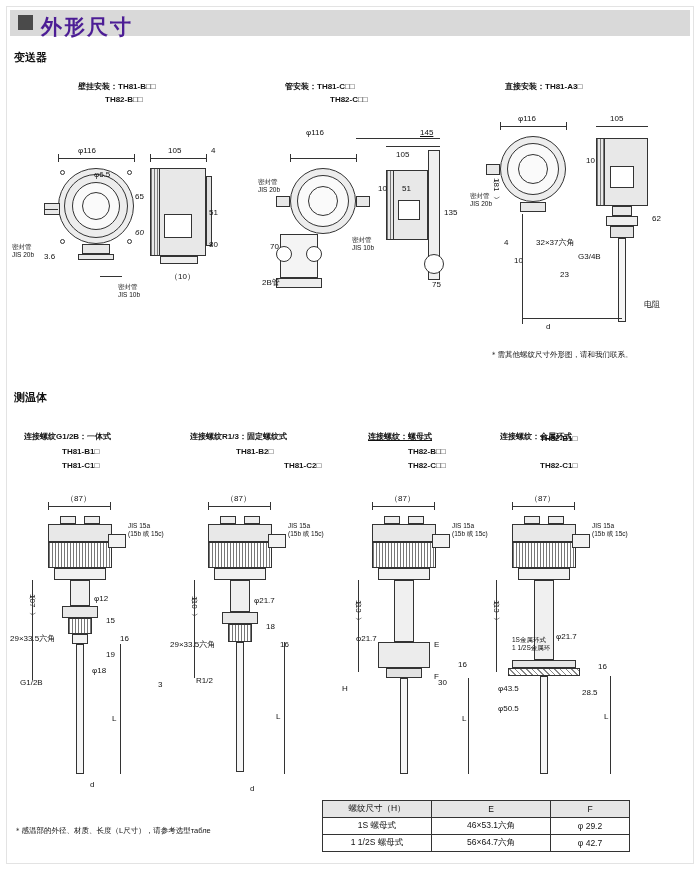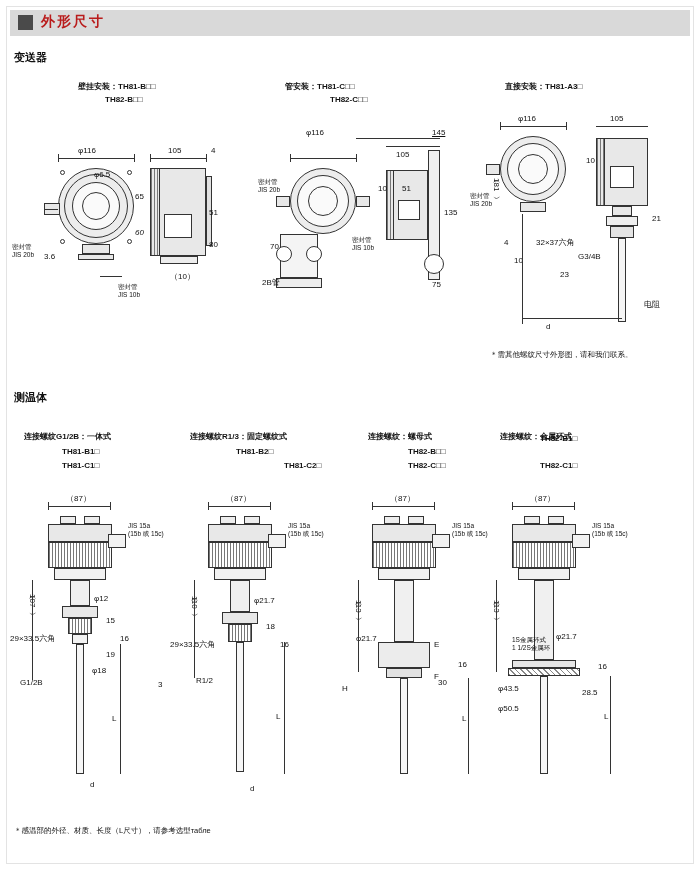--- a/index.html
+++ b/index.html
@@ -2,21 +2,21 @@
 <html><head>
 <meta charset="utf-8">
 <style>
   html,body{margin:0;padding:0;background:#ffffff;}
   body{width:700px;height:870px;position:relative;font-family:"Liberation Sans",sans-serif;color:#1a1a1a;overflow:hidden;}
   .page{position:absolute;left:0;top:0;width:700px;height:870px;}
 
   
   .hdr{position:absolute;left:10px;top:10px;width:680px;height:26px;background:#d9d9d9;}
   .hdr .sq{position:absolute;left:8px;top:5px;width:15px;height:15px;background:#4a4a4a;}
-  .hdr .t{position:absolute;left:31px;top:3px;font-size:14px;font-weight:bold;letter-spacing:2px;color:#b91c1c;}
+  .hdr .t{position:absolute;left:31px;top:3px;font-size:21px;font-weight:bold;letter-spacing:2px;color:#4c1d95;}
 
   .sect{position:absolute;font-size:11px;font-weight:bold;color:#111;}
 
   .lbl{position:absolute;font-size:8px;color:#111;white-space:nowrap;line-height:1.35;}
   .lbl.b{font-weight:bold;}
   .tiny{position:absolute;font-size:6.5px;color:#111;white-space:nowrap;line-height:1.3;}
   .vert{writing-mode:vertical-rl;text-orientation:mixed;}
 
   
   .ln{position:absolute;background:#333;}
@@ -124,21 +124,21 @@
     <div class="tiny" style="left:258px;top:178px;">密封管<br>JIS 20b</div>
 
     <div class="boxg" style="left:386px;top:170px;width:42px;height:70px;"></div>
     <div class="box hatch" style="left:386px;top:170px;width:8px;height:70px;"></div>
     <div class="box" style="left:398px;top:200px;width:22px;height:20px;background:#fff;"></div>
     <div class="box" style="left:428px;top:150px;width:12px;height:130px;background:#f0f0f0;"></div>
     <div class="circ" style="left:424px;top:254px;width:20px;height:20px;background:#fff;"></div>
     <div class="ln h" style="left:386px;top:146px;width:54px;"></div>
     <div class="ln h" style="left:356px;top:138px;width:84px;"></div>
     <div class="lbl" style="left:396px;top:150px;">105</div>
-    <div class="lbl" style="left:432px;top:128px;text-decoration:underline;">145</div>
+    <div class="lbl" style="left:420px;top:128px;text-decoration:underline;">145</div>
     <div class="lbl" style="left:378px;top:184px;">10</div>
     <div class="lbl" style="left:402px;top:184px;">51</div>
     <div class="lbl" style="left:444px;top:208px;">135</div>
     <div class="lbl" style="left:432px;top:280px;">75</div>
     <div class="tiny" style="left:352px;top:236px;">密封管<br>JIS 10b</div>
   </div>
 
   <div>
     <div class="circg" style="left:500px;top:136px;width:66px;height:66px;"></div>
     <div class="circ" style="left:507px;top:143px;width:52px;height:52px;background:#fafafa;"></div>
@@ -154,21 +154,21 @@
     <div class="boxg" style="left:596px;top:138px;width:52px;height:68px;"></div>
     <div class="box hatch" style="left:596px;top:138px;width:9px;height:68px;"></div>
     <div class="box" style="left:610px;top:166px;width:24px;height:22px;background:#fff;"></div>
     <div class="box" style="left:612px;top:206px;width:20px;height:10px;background:#e8e8e8;"></div>
     <div class="box" style="left:606px;top:216px;width:32px;height:10px;background:#efefef;"></div>
     <div class="box" style="left:610px;top:226px;width:24px;height:12px;background:#e4e4e4;"></div>
     <div class="box" style="left:618px;top:238px;width:8px;height:84px;background:#f5f5f5;"></div>
     <div class="ln h" style="left:596px;top:126px;width:52px;"></div>
     <div class="lbl" style="left:610px;top:114px;">105</div>
     <div class="lbl" style="left:586px;top:156px;">10</div>
-    <div class="lbl" style="left:652px;top:214px;">21</div>
+    <div class="lbl" style="left:652px;top:214px;">62</div>
     <div class="lbl vert" style="left:490px;top:178px;">（181）</div>
     <div class="lbl" style="left:536px;top:238px;">32×37六角</div>
     <div class="lbl" style="left:578px;top:252px;">G3/4B</div>
     <div class="lbl" style="left:560px;top:270px;">23</div>
     <div class="lbl" style="left:514px;top:256px;">10</div>
     <div class="lbl" style="left:504px;top:238px;">4</div>
     <div class="lbl" style="left:546px;top:322px;">d</div>
     <div class="lbl" style="left:644px;top:300px;">电阻</div>
     <div class="ln v" style="left:522px;top:214px;height:110px;"></div>
     <div class="ln h" style="left:522px;top:318px;width:100px;"></div>
@@ -179,21 +179,21 @@
   <div class="sect" style="left:14px;top:390px;">测温体</div>
 
   <div class="lbl b" style="left:24px;top:432px;">连接螺纹G1/2B：一体式</div>
   <div class="lbl b" style="left:62px;top:447px;">TH81-B1□</div>
   <div class="lbl b" style="left:62px;top:461px;">TH81-C1□</div>
 
   <div class="lbl b" style="left:190px;top:432px;">连接螺纹R1/3：固定螺纹式</div>
   <div class="lbl b" style="left:236px;top:447px;">TH81-B2□</div>
   <div class="lbl b" style="left:236px;top:461px;margin-left:48px;">TH81-C2□</div>
 
-  <div class="lbl b" style="left:368px;top:432px;">连接螺纹：螺母式</div>
+  <div class="lbl b" style="left:368px;top:432px;text-decoration:underline;">连接螺纹：螺母式</div>
   <div class="lbl b" style="left:408px;top:447px;">TH82-B□□</div>
   <div class="lbl b" style="left:408px;top:461px;">TH82-C□□</div>
 
   <div class="lbl b" style="left:500px;top:432px;">连接螺纹：金属环式</div>
   <div class="lbl b" style="left:540px;top:434px;">TH82-B1□</div>
   <div class="lbl b" style="left:540px;top:461px;">TH82-C1□</div>
 
   <div>
     <div class="ln h" style="left:48px;top:506px;width:62px;"></div>
     <div class="ln v" style="left:48px;top:502px;height:8px;"></div>
@@ -310,13 +310,34 @@
     <div class="lbl" style="left:498px;top:704px;">φ50.5</div>
     <div class="lbl" style="left:582px;top:688px;">28.5</div>
     <div class="lbl" style="left:598px;top:662px;">16</div>
     <div class="lbl" style="left:604px;top:712px;">L</div>
     <div class="ln v" style="left:610px;top:676px;height:98px;"></div>
     <div class="ln v" style="left:496px;top:580px;height:92px;"></div>
   </div>
 
   <div class="note" style="left:14px;top:826px;">＊感温部的外径、材质、长度（L尺寸），请参考选型табле</div>
 
+  <table class="tbl" style="left:322px;top:800px;">
+    <thead>
+      <tr>
+        <th style="width:100px;">螺纹尺寸（H）</th>
+        <th style="width:110px;">E</th>
+        <th style="width:70px;">F</th>
+      </tr>
+    </thead>
+    <tbody>
+      <tr>
+        <td>1S 螺母式</td>
+        <td>46×53.1六角</td>
+        <td>φ 29.2</td>
+      </tr>
+      <tr>
+        <td>1 1/2S 螺母式</td>
+        <td>56×64.7六角</td>
+        <td>φ 42.7</td>
+      </tr>
+    </tbody>
+  </table>
 </div>
 
 </body></html>

